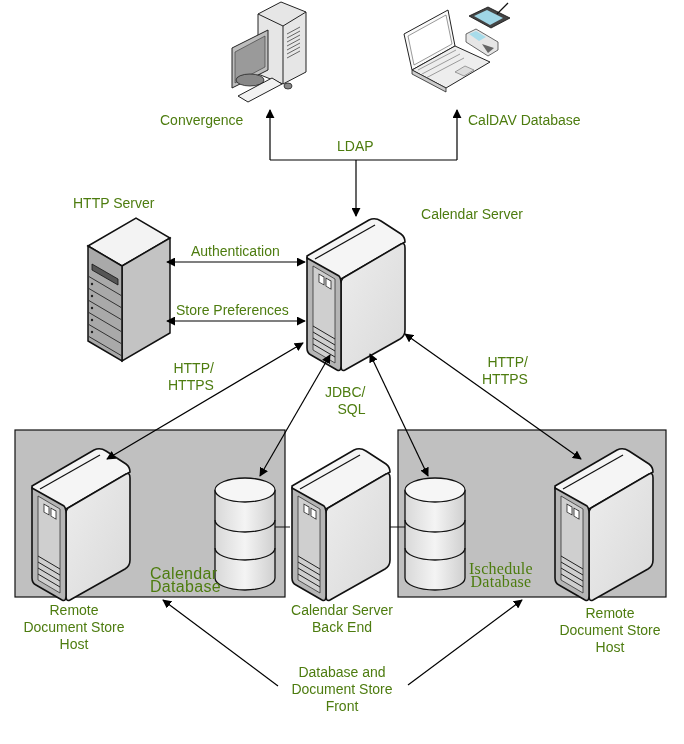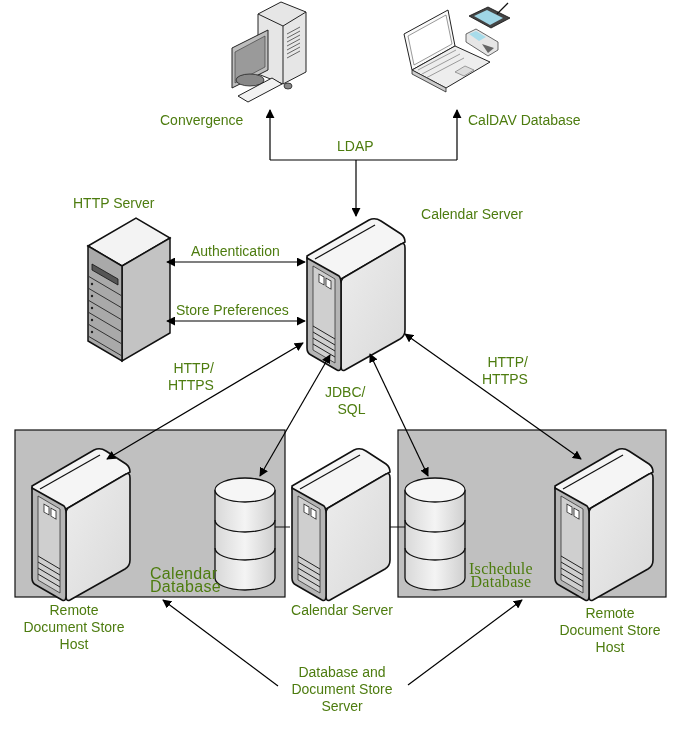--- a/index.html
+++ b/index.html
@@ -164,25 +164,26 @@
 </div>
 
 <div class="lbl" style="left:15px;top:602px;width:118px;">
   <div>Remote</div>
   <div>Document Store</div>
   <div>Host</div>
 </div>
 
 <div class="lbl" style="left:280px;top:602px;width:124px;">
   <div>Calendar Server</div>
+  <div>Back End</div>
 </div>
 
 <div class="lbl" style="left:550px;top:605px;width:120px;">
   <div>Remote</div>
   <div>Document Store</div>
   <div>Host</div>
 </div>
 
 <div class="lbl" style="left:280px;top:664px;width:124px;">
   <div>Database and</div>
   <div>Document Store</div>
-  <div>Server</div>
+  <div>Front</div>
 </div>
 
 </body></html>

